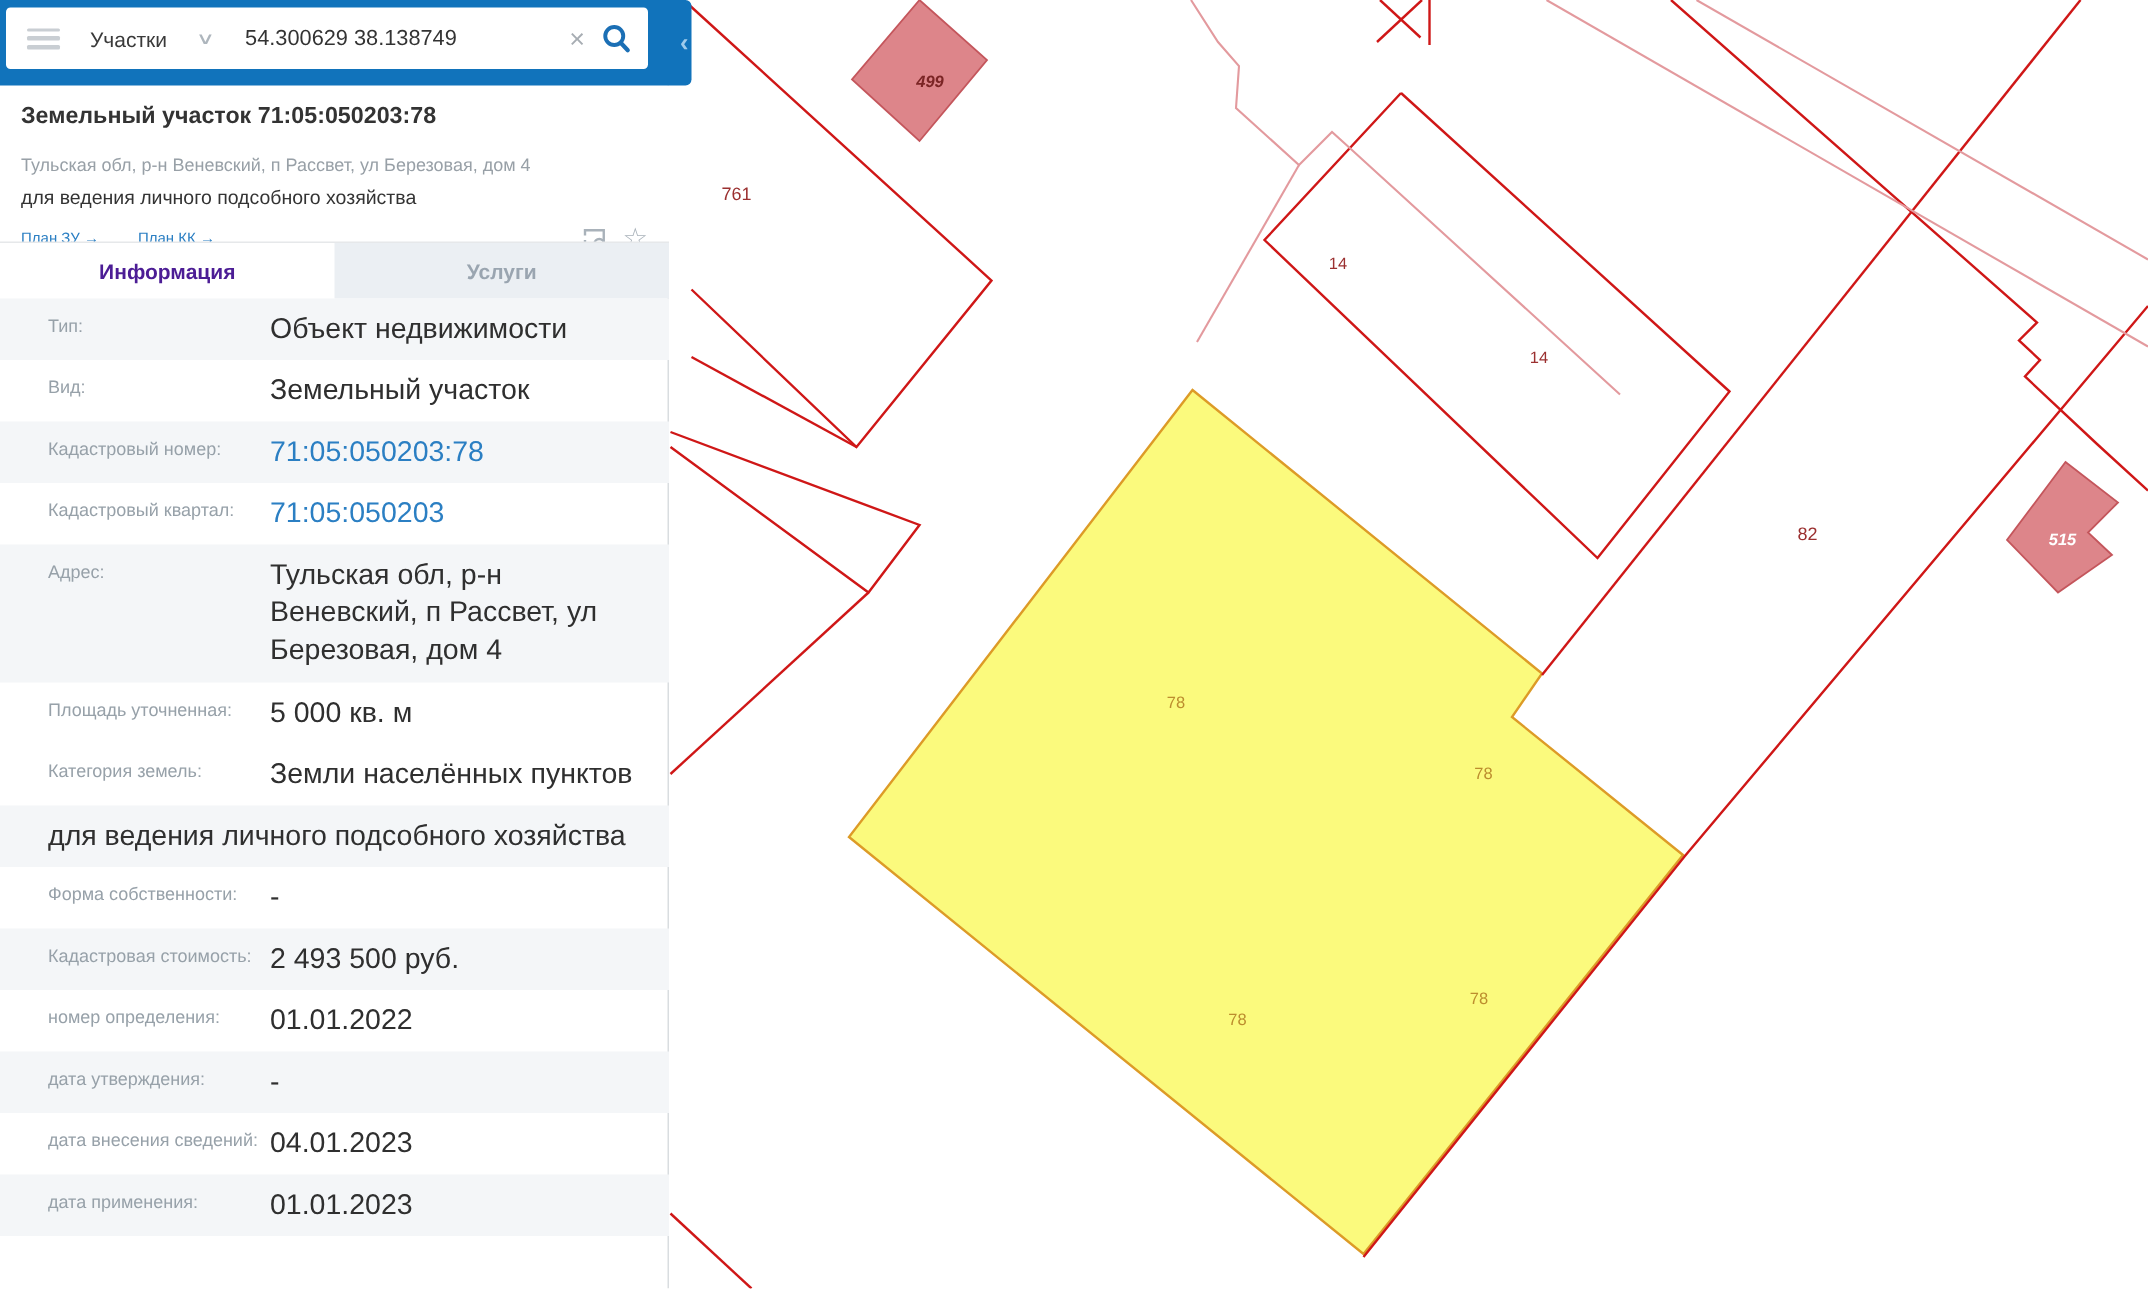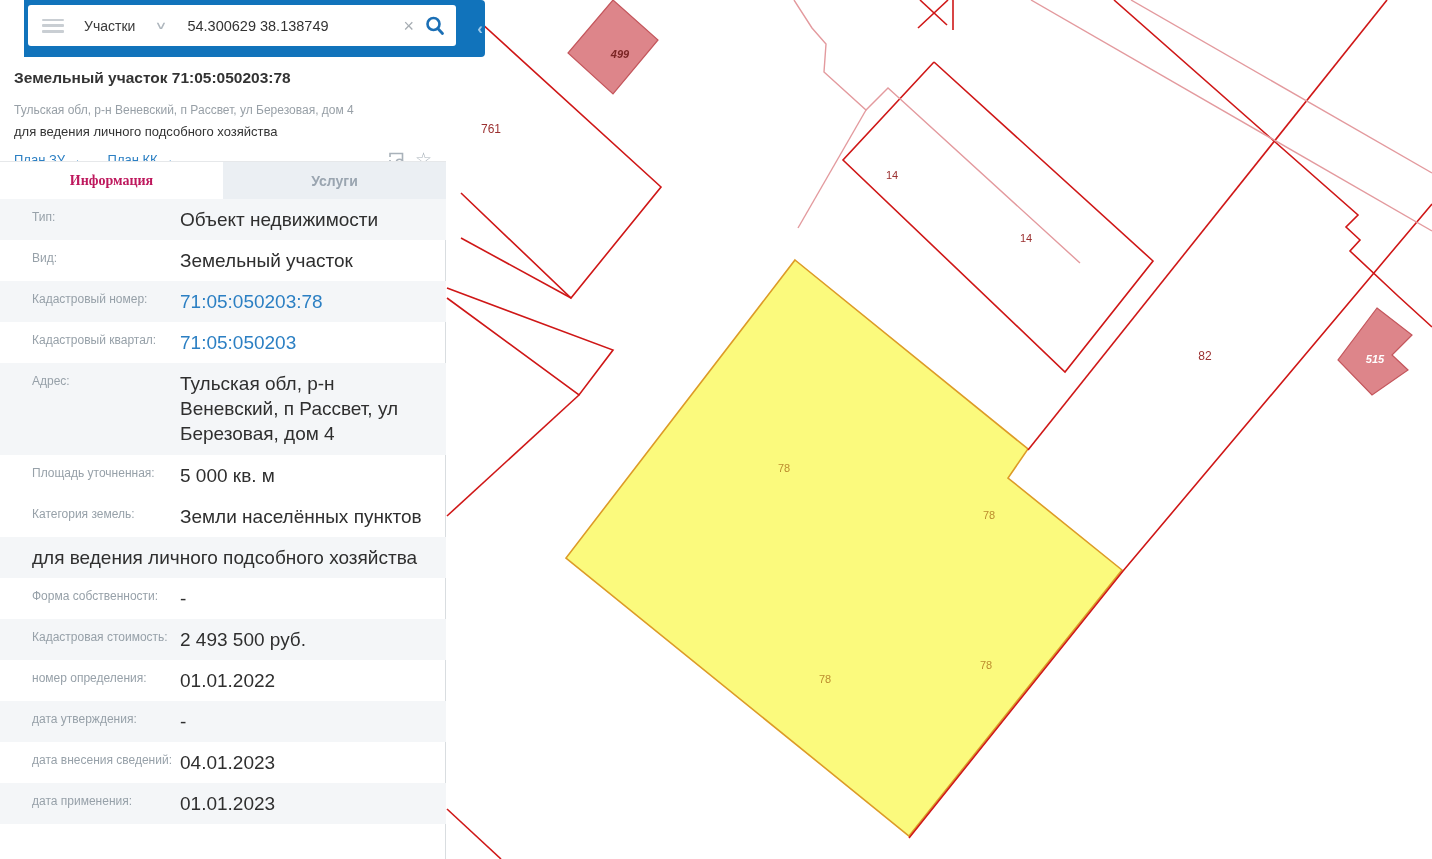--- a/index.html
+++ b/index.html
@@ -11,21 +11,21 @@
   
   #map-svg{position:absolute;left:0;top:0;z-index:1;}
   
   .sidebar{
     position:absolute;left:0;top:0;width:446px;height:859px;background:#ffffff;
     border-right:1px solid #d9dde0;z-index:2;box-sizing:border-box;
   }
   
   .topbar{
     position:absolute;left:0;top:0;width:461px;height:57px;background:#1173bb;
-    z-index:5;border-radius:0 4px 4px 0;margin-left:24px;
+    z-index:5;border-radius:0 4px 4px 0;
   }
   .search-box{
     position:absolute;left:4px;top:5px;width:428px;height:41px;background:#ffffff;
     border-radius:3px;display:flex;align-items:center;
   }
   .hamburger{width:22px;height:14px;margin-left:14px;display:flex;flex-direction:column;justify-content:space-between;cursor:pointer;}
   .hamburger span{display:block;height:2.5px;background:#c9ced3;border-radius:1px;}
   .cat-label{margin-left:20px;font-size:14px;color:#3a3a3a;}
   .cat-chevron{margin-left:22px;color:#aeb6bd;font-size:11px;transform:scaleX(1.6);}
   .query{margin-left:20px;font-size:14.5px;color:#333333;flex:1;border:0;outline:none;font-family:inherit;background:transparent;}
@@ -33,32 +33,32 @@
   .mag{margin-right:10px;cursor:pointer;display:flex;align-items:center;}
   .collapse{
     position:absolute;right:2px;top:20px;color:#9fcbeb;font-size:17px;font-weight:bold;cursor:pointer;line-height:1;
   }
   
   .head{position:absolute;left:0;top:57px;width:446px;background:#fff;}
   .title{margin:12px 14px 16px;font-size:15.5px;font-weight:bold;color:#333333;}
   .addr{margin:9px 14px 0;font-size:12px;color:#98a0a7;}
   .usage{margin:7px 14px 0;font-size:13px;color:#333333;}
   .linkrow{margin:11px 14px 10px;display:flex;align-items:center;}
-  .plan-link{font-size:13px;color:#2b7fc3;margin-right:26px;cursor:pointer;text-decoration:none;text-align:center;}
+  .plan-link{font-size:10px;color:#2b7fc3;margin-right:26px;cursor:pointer;text-decoration:none;text-align:center;}
   .headicons{margin-left:auto;display:flex;align-items:center;gap:9px;}
   .hicon{cursor:pointer;display:flex;}
   .star{font-size:19px;color:#a9b2ba;line-height:1;}
   
   .tabs{
     position:absolute;left:0;top:161px;width:446px;height:38px;display:flex;
     border-top:1px solid #e6e8ea;box-sizing:border-box;
   }
   .tab{flex:1;display:flex;align-items:center;justify-content:center;
        font-size:14px;font-weight:bold;cursor:pointer;}
-  .tab.active{background:#ffffff;color:#be185d;font-family:Liberation Serif, serif;}
+  .tab.active{background:#ffffff;color:#4c1d95;}
   .tab.inactive{background:#ebeff3;color:#9aa5b0;}
   
   .table{position:absolute;left:0;top:199px;width:446px;}
   .row{display:flex;box-sizing:border-box;min-height:35px;padding:8px 10px 8px 32px;}
   .row.alt{background:#f4f6f8;}
   .row .lbl{width:148px;flex:0 0 148px;font-size:12px;color:#97a1a9;line-height:1.45;padding-top:2px;box-sizing:border-box;padding-right:8px;}
   .row .val{flex:1;font-size:19px;color:#2f2f2f;line-height:1.32;}
   .row .val.link{color:#2b7fc3;cursor:pointer;}
 </style>
 </head>

